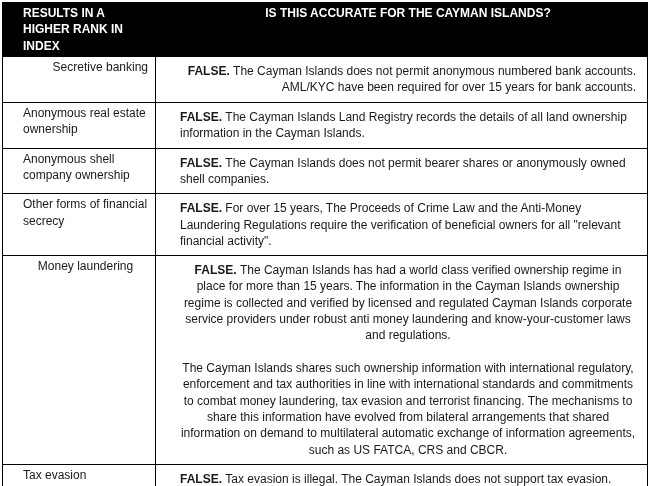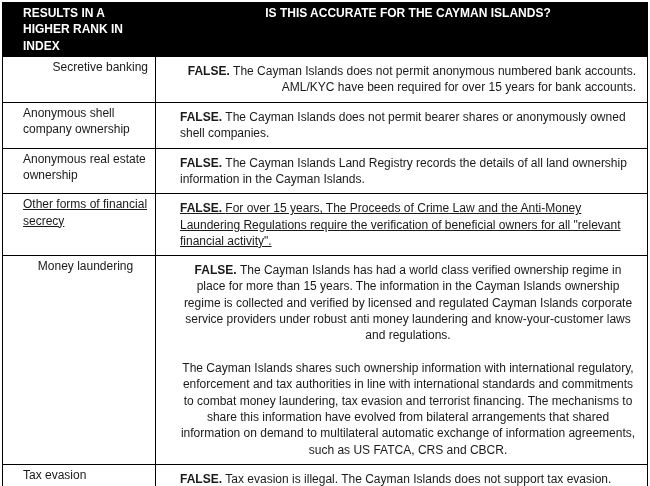--- a/index.html
+++ b/index.html
@@ -51,21 +51,21 @@
   }
   td.answer-cell p + p {
     margin-top: 1.36em;
   }
   .false-lead { font-weight: bold; }
 
   
   tbody tr:nth-child(1) td { height: 41px; text-align: right; }
   tbody tr:nth-child(2) td { height: 29px; }
   tbody tr:nth-child(3) td { height: 30px; }
-  tbody tr:nth-child(4) td { height: 46px; text-decoration: underline; }
+  tbody tr:nth-child(4) td { height: 46px; }
   tbody tr:nth-child(5) td { height: 199px; text-align: center; }
   tbody tr:nth-child(6) td { height: 81px; }
 </style>
 </head>
 <body>
 
 <table class="doc-table">
   <colgroup>
     <col class="topic-col">
     <col class="answer-col">
@@ -77,29 +77,29 @@
     </tr>
   </thead>
   <tbody>
       <tr>
     <td class="topic-cell">Secretive banking</td>
     <td class="answer-cell">
           <p><span class="false-lead">FALSE. </span>The Cayman Islands does not permit anonymous numbered bank accounts. AML/KYC have been required for over 15 years for bank accounts.</p>
         </td>
   </tr>
       <tr>
+    <td class="topic-cell">Anonymous real estate ownership</td>
+    <td class="answer-cell">
+          <p><span class="false-lead">FALSE. </span>The Cayman Islands Land Registry records the details of all land ownership information in the Cayman Islands.</p>
+        </td>
+  </tr>
+      <tr>
     <td class="topic-cell">Anonymous shell company ownership</td>
     <td class="answer-cell">
           <p><span class="false-lead">FALSE. </span>The Cayman Islands does not permit bearer shares or anonymously owned shell companies.</p>
-        </td>
-  </tr>
-      <tr>
-    <td class="topic-cell">Anonymous real estate ownership</td>
-    <td class="answer-cell">
-          <p><span class="false-lead">FALSE. </span>The Cayman Islands Land Registry records the details of all land ownership information in the Cayman Islands.</p>
         </td>
   </tr>
       <tr>
     <td class="topic-cell">Other forms of financial secrecy</td>
     <td class="answer-cell">
           <p><span class="false-lead">FALSE. </span>For over 15 years, The Proceeds of Crime Law and the Anti-Money Laundering Regulations require the verification of beneficial owners for all "relevant financial activity".</p>
         </td>
   </tr>
       <tr>
     <td class="topic-cell">Money laundering</td>

